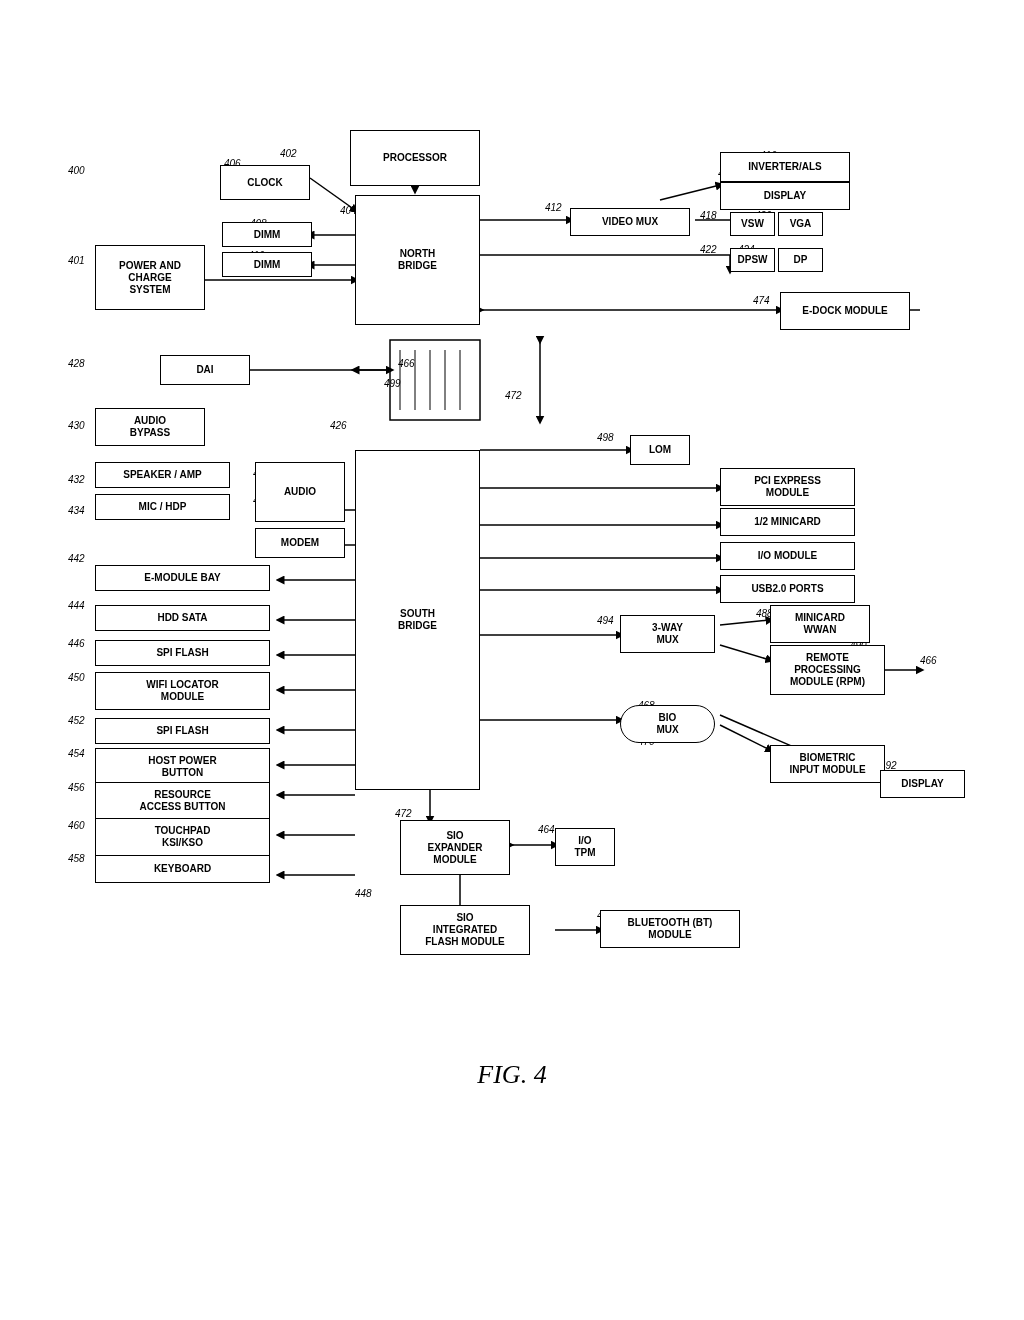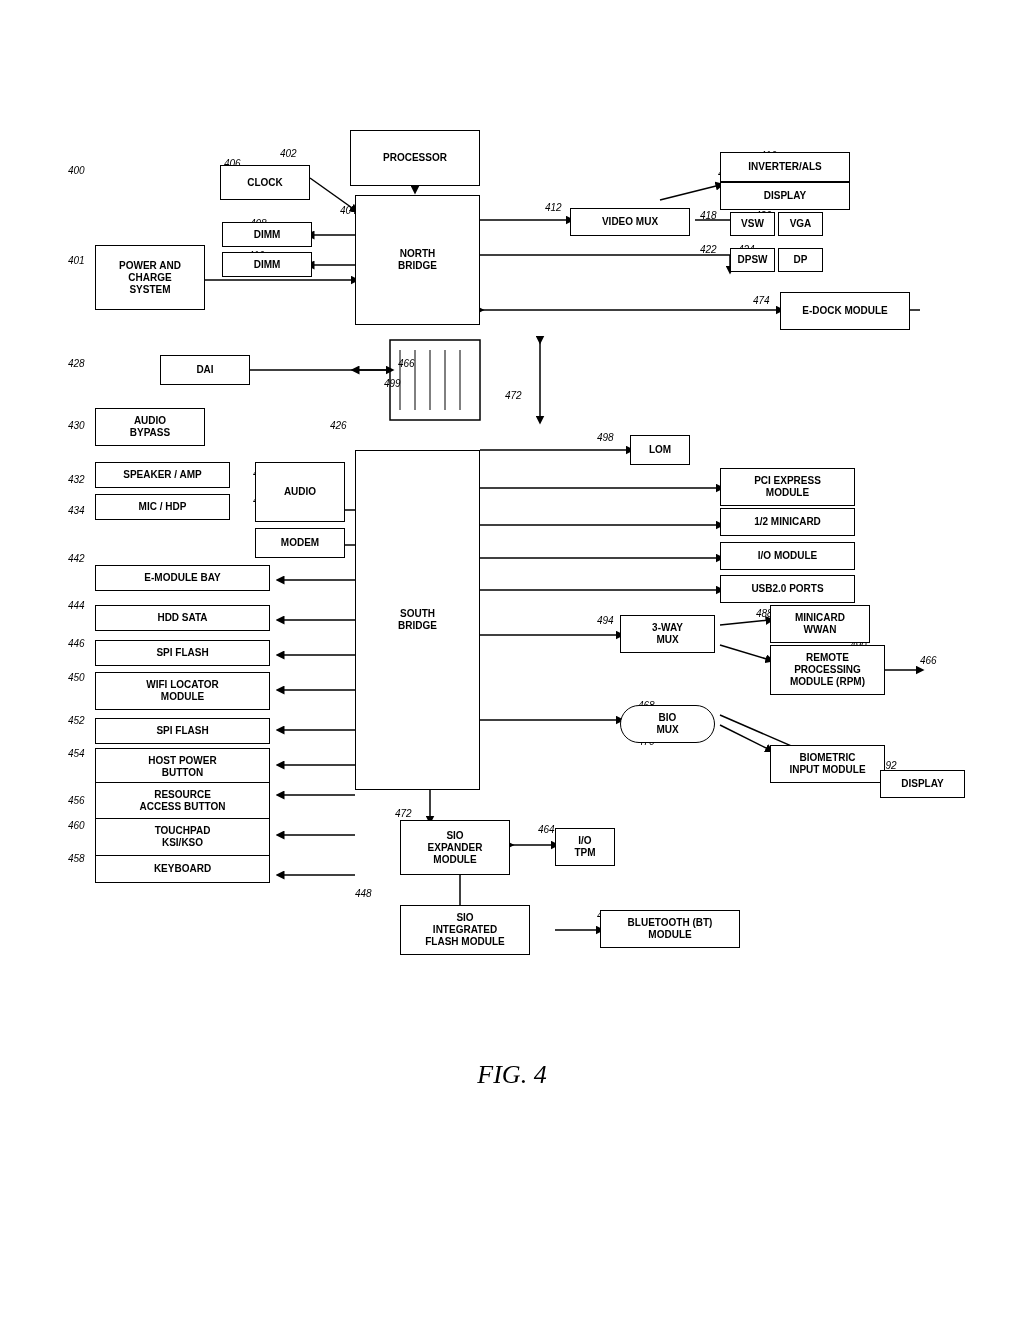--- a/index.html
+++ b/index.html
@@ -235,21 +235,21 @@
     <div class="label" style="left:68px; top:505px;">434</div>
     <div class="label" style="left:253px; top:495px;">436</div>
     <div class="label" style="left:253px; top:468px;">440</div>
     <div class="label" style="left:68px; top:553px;">442</div>
     <div class="label" style="left:68px; top:600px;">444</div>
     <div class="label" style="left:68px; top:638px;">446</div>
     <div class="label" style="left:355px; top:888px;">448</div>
     <div class="label" style="left:68px; top:672px;">450</div>
     <div class="label" style="left:68px; top:715px;">452</div>
     <div class="label" style="left:68px; top:748px;">454</div>
-    <div class="label" style="left:68px; top:782px;margin-top:13px;">456</div>
+    <div class="label" style="left:68px; top:782px;">456</div>
     <div class="label" style="left:68px; top:853px;">458</div>
     <div class="label" style="left:68px; top:820px;">460</div>
     <div class="label" style="left:405px; top:824px;">462</div>
     <div class="label" style="left:538px; top:824px;">464</div>
     <div class="label" style="left:398px; top:358px;">466</div>
     <div class="label" style="left:920px; top:655px;">466</div>
     <div class="label" style="left:638px; top:700px;">468</div>
     <div class="label" style="left:638px; top:736px;">470</div>
     <div class="label" style="left:505px; top:390px;">472</div>
     <div class="label" style="left:395px; top:808px;">472</div>

